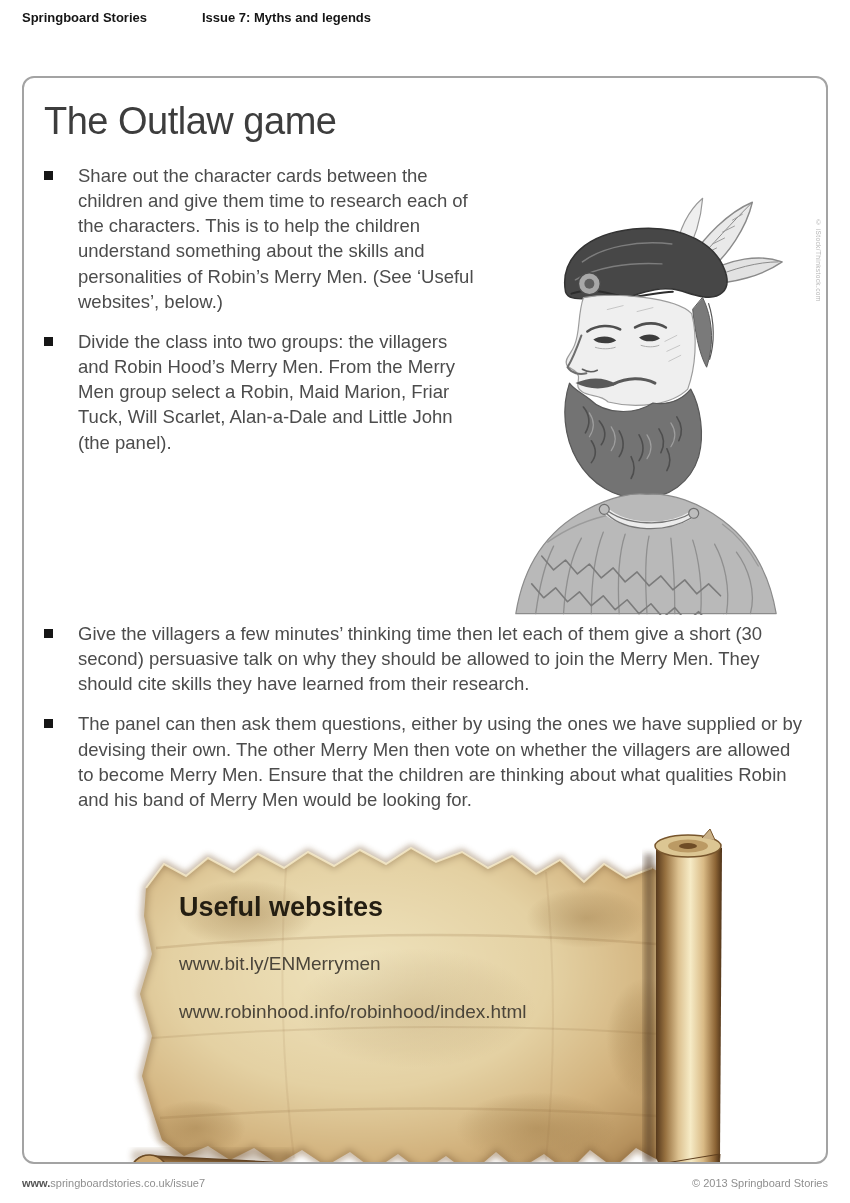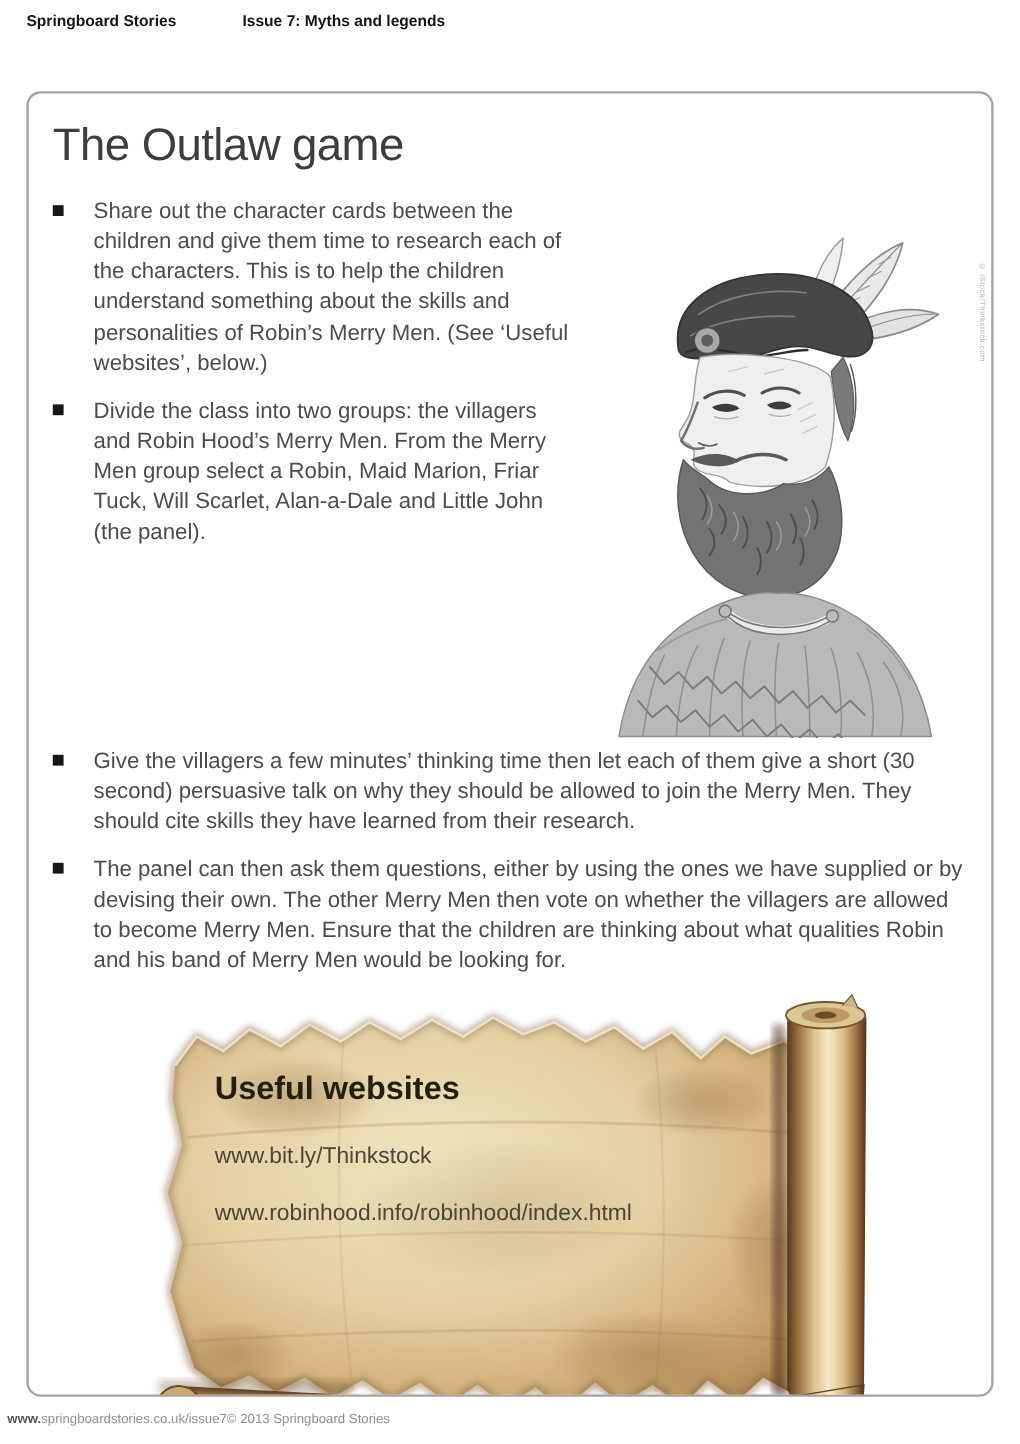--- a/index.html
+++ b/index.html
@@ -36,22 +36,22 @@
   ul.bullets li.wide{clear:right;}
   .sq{flex:none;width:9px;height:9px;background:#161616;margin-top:8px;}
 
   
   .scroll-wrap{position:relative;margin:16px 0 0 72px;width:612px;height:388px;}
   .scroll-text{position:absolute;left:63px;top:64px;}
   .scroll-text h2{font-size:27px;font-weight:bold;color:#241e12;margin:0 0 30px 0;}
   .lnk{font-size:19px;color:#4b453a;margin:0 0 26px 0;cursor:pointer;}
 
   
-  .ftr{position:absolute;left:6px;right:22px;top:1177px;display:flex;
-       justify-content:flex-start;font-size:11px;color:#8f8f8f;}
+  .ftr{position:absolute;left:22px;right:22px;top:1177px;display:flex;
+       justify-content:space-between;font-size:11px;color:#8f8f8f;}
   .ftr b{color:#555;}
 </style>
 </head>
 <body>
 
 <header class="hdr">
   <div class="hdr-row1">
     <span class="hdr-brand">Springboard Stories</span>
     <span>Issue 7: Myths and legends</span>
   </div>
@@ -208,21 +208,21 @@
       <path d="M544 336 L552 362 L566 344 L576 370 L590 348 L602 358 L604 326 Z" fill="url(#rollGrad)" stroke="#5e3f1e" stroke-width="1"></path>
       <path d="M560 352 Q552 378 572 382 Q588 382 582 362" fill="#d2b37e" stroke="#6b4a24" stroke-width="1.2"></path>
       <ellipse cx="572" cy="18" rx="33" ry="11" fill="#dcc693" stroke="#77552c" stroke-width="1.5"></ellipse>
       <ellipse cx="572" cy="18" rx="20" ry="6.5" fill="#bb9a64"></ellipse>
       <ellipse cx="572" cy="18" rx="9" ry="3" fill="#6e4c26"></ellipse>
       <path d="M586 10 L594 1 L599 12" fill="#cbb288" stroke="#77552c" stroke-width="1"></path>
     </svg>
 
     <div class="scroll-text">
       <h2>Useful websites</h2>
-      <div class="lnk">www.bit.ly/Thinkstock</div>
+      <div class="lnk">www.bit.ly/ENMerrymen</div>
       <div class="lnk">www.robinhood.info/robinhood/index.html</div>
     </div>
   </div>
 
 </main>
 
 <footer class="ftr">
   <div><b>www.</b><span>springboardstories.co.uk/issue7</span></div>
   <div>© 2013 Springboard Stories</div>
 </footer>

